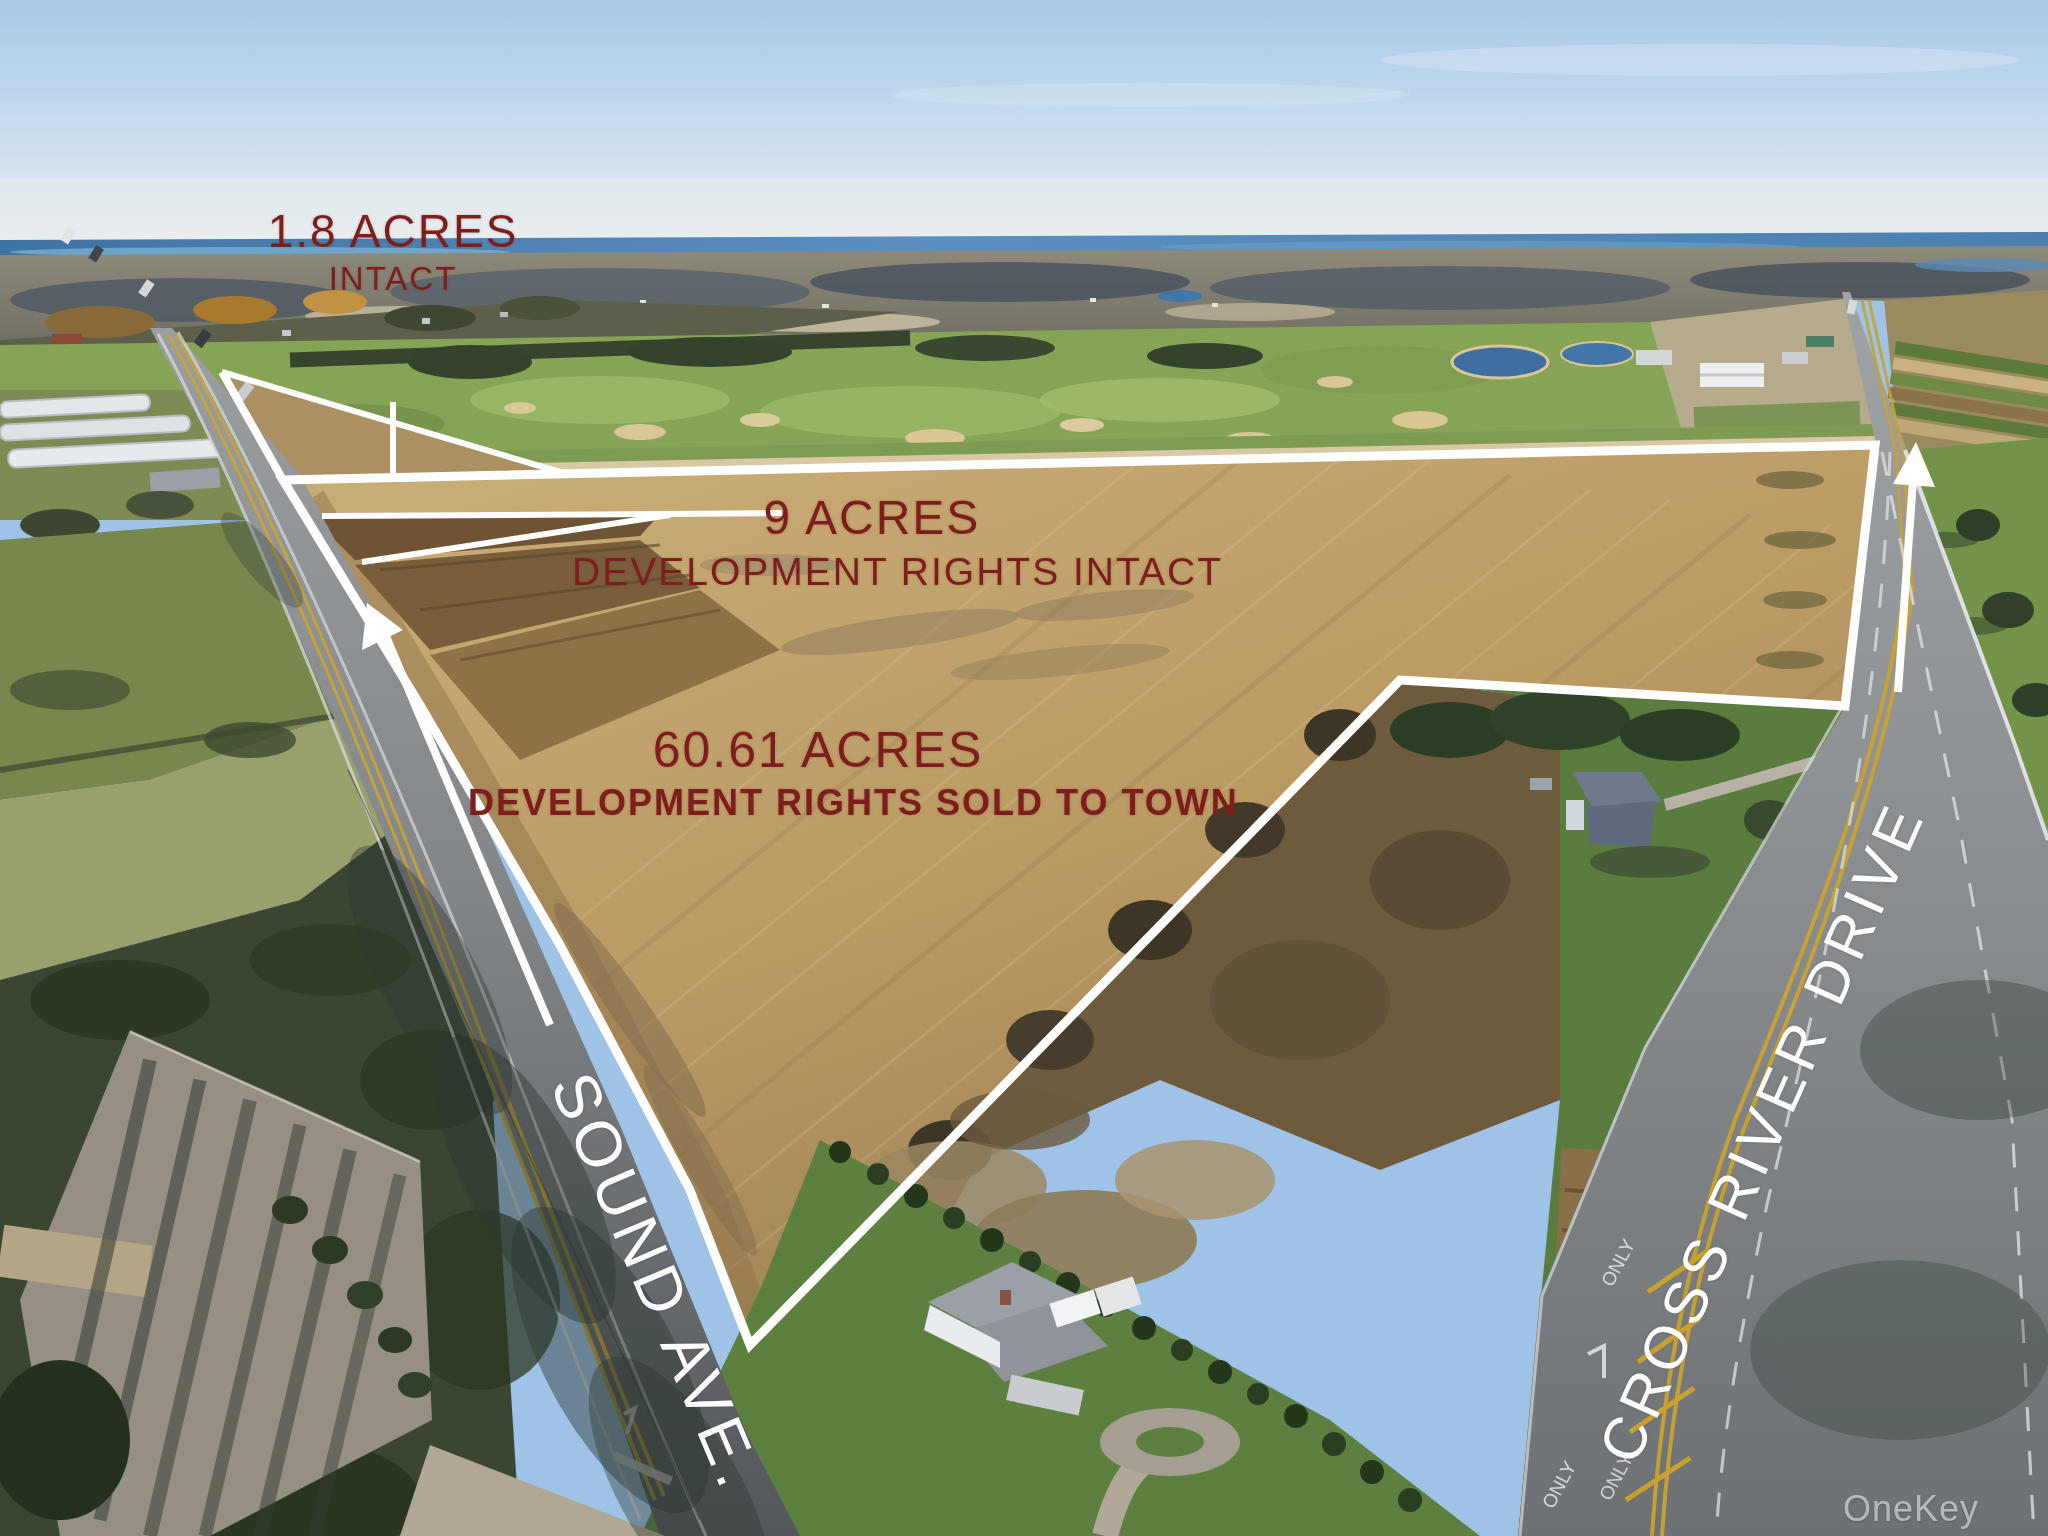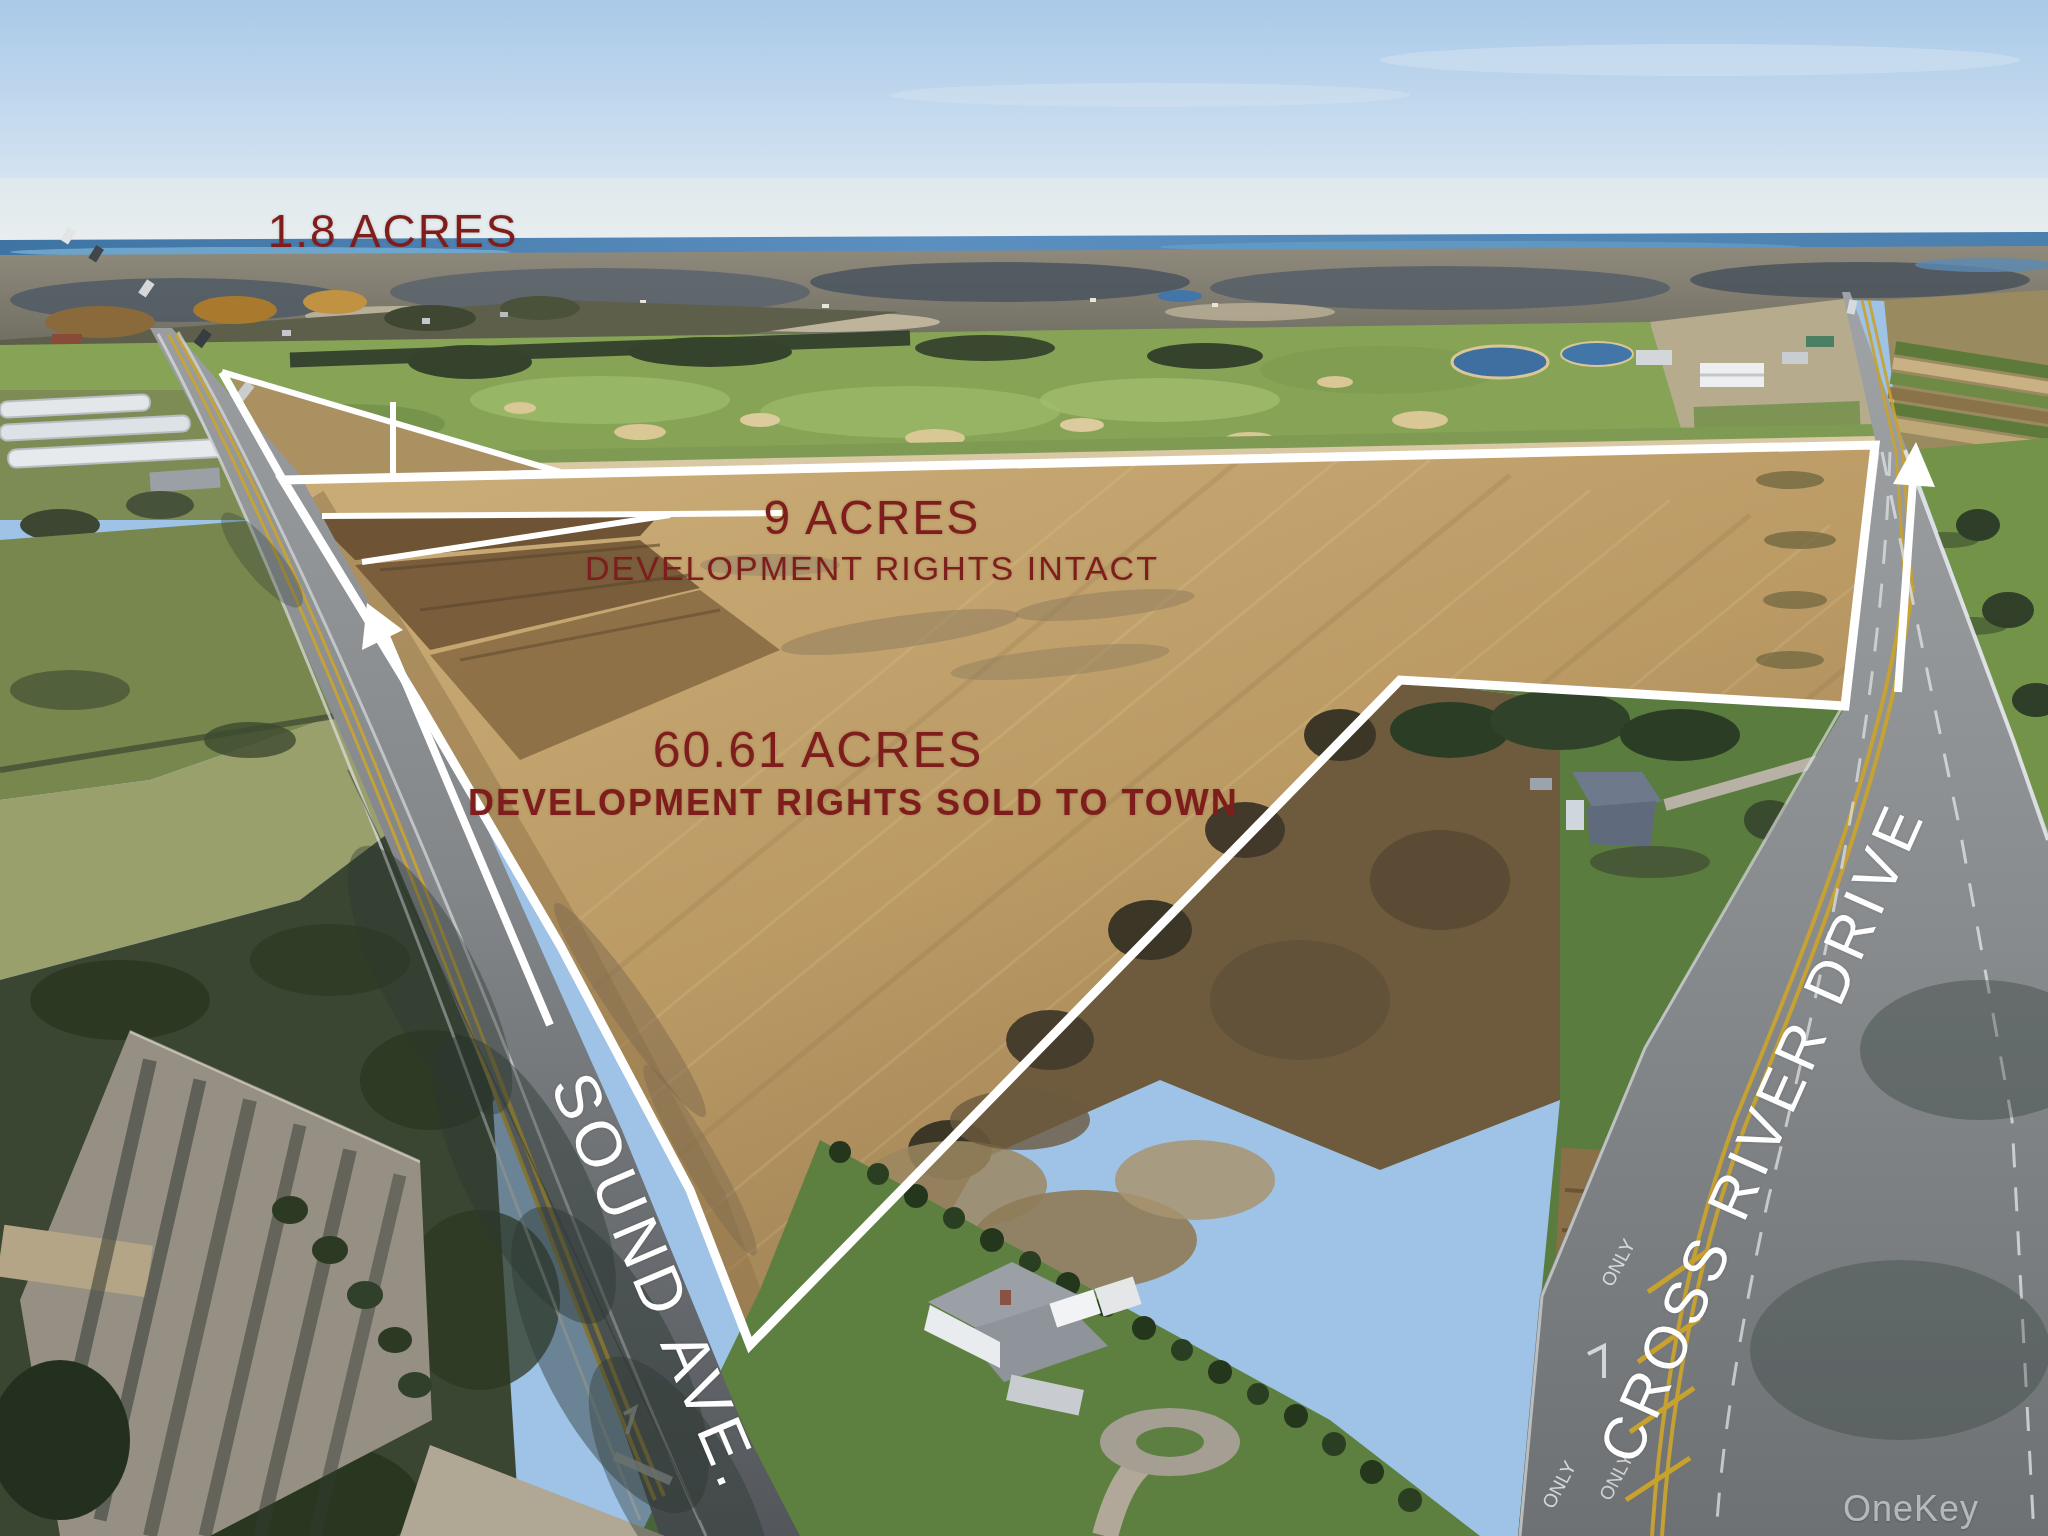--- a/index.html
+++ b/index.html
@@ -4,21 +4,21 @@
 <style>
   html,body{margin:0;padding:0;background:#000;}
   .scene{position:relative;width:2048px;height:1536px;overflow:hidden;background:#9ec3e6;font-family:"Liberation Sans",sans-serif;}
   .scene svg{position:absolute;left:0;top:0;}
   .overlay-label{position:absolute;color:#7f1d1d;text-align:center;line-height:1.22;letter-spacing:2px;white-space:nowrap;text-shadow:0 0 3px rgba(70,60,35,.25);}
   #label18{left:93px;top:203px;width:600px;}
   #label18 .acreage{font-size:46px;}
   #label18 .detail{font-size:33px;}
   #label4{left:572px;top:489px;width:600px;}
   #label4 .acreage{font-size:48px;}
-  #label4 .detail{font-size:34px;}
+  #label4 .detail{font-size:39px;}
   #label60{left:468px;top:720px;width:700px;}
   #label60 .acreage{font-size:50px;}
   #label60 .detail{font-size:36px;font-weight:bold;}
   .road-label{position:absolute;color:#fefefe;white-space:nowrap;letter-spacing:6px;text-shadow:0 0 3px rgba(40,40,40,.2);}
   #soundAve{left:604px;top:1062px;font-size:64px;transform-origin:0 0;transform:rotate(67deg);}
   #crossRiver{left:1585px;top:1445px;font-size:60px;transform-origin:0 0;transform:rotate(-66deg);}
   #watermark{position:absolute;left:1843px;top:1488px;font-size:36px;color:rgba(236,241,244,.62);letter-spacing:1px;text-shadow:0 1px 2px rgba(40,45,50,.35);}
 </style>
 </head>
 <body>
@@ -380,20 +380,21 @@
     <polygon points="367,603 403,630 362,650" fill="#ffffff"></polygon>
   </g>
   <g>
     <line x1="1898" y1="692" x2="1913" y2="480" stroke="#ffffff" stroke-width="8"></line>
     <polygon points="1916,442 1935,487 1893,484" fill="#ffffff"></polygon>
   </g>
 </svg>
 
 <div class="overlay-label" id="label18">
   <div class="acreage">1.8 ACRES</div>
+  <div class="detail">INTACT</div>
 </div>
 
 <div class="overlay-label" id="label4">
   <div class="acreage">9 ACRES</div>
   <div class="detail">DEVELOPMENT RIGHTS INTACT</div>
 </div>
 
 <div class="overlay-label" id="label60">
   <div class="acreage">60.61 ACRES</div>
   <div class="detail">DEVELOPMENT RIGHTS SOLD TO TOWN</div>

